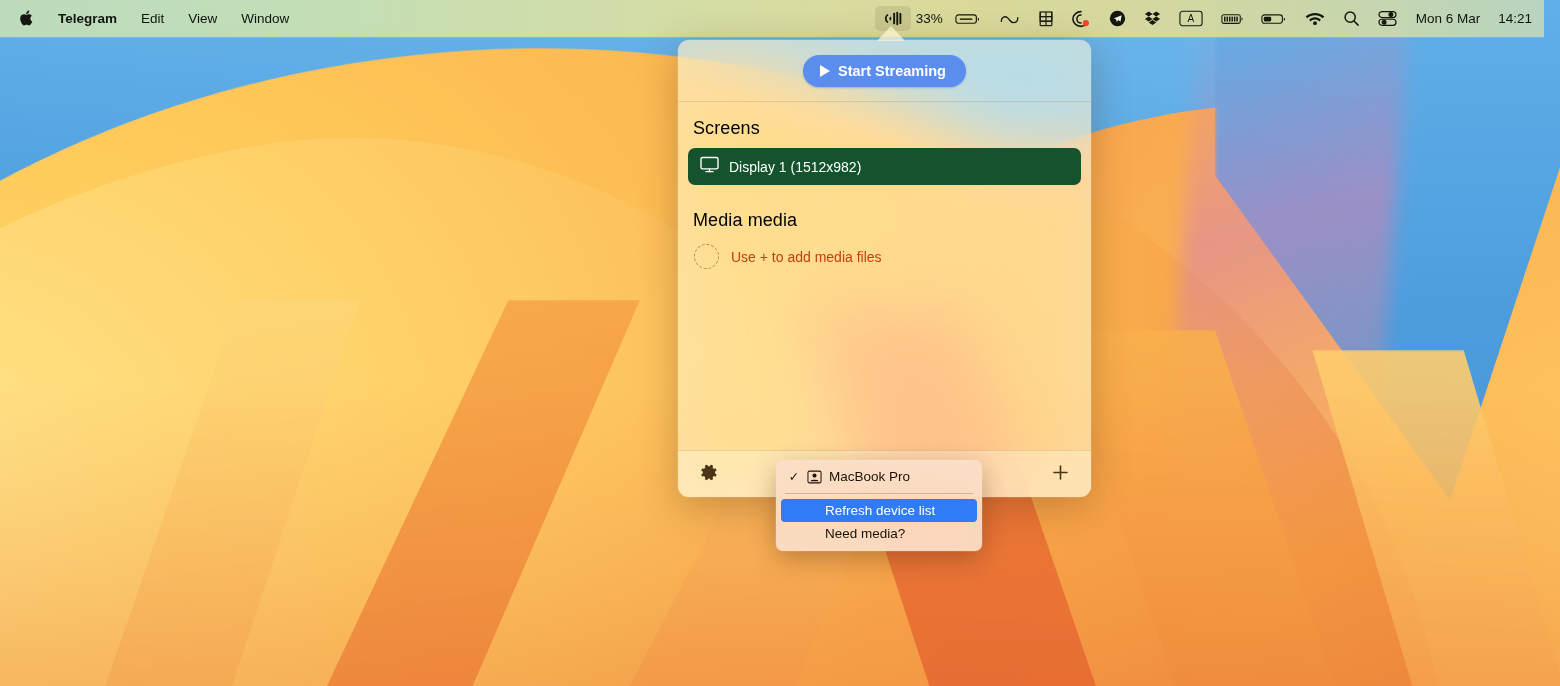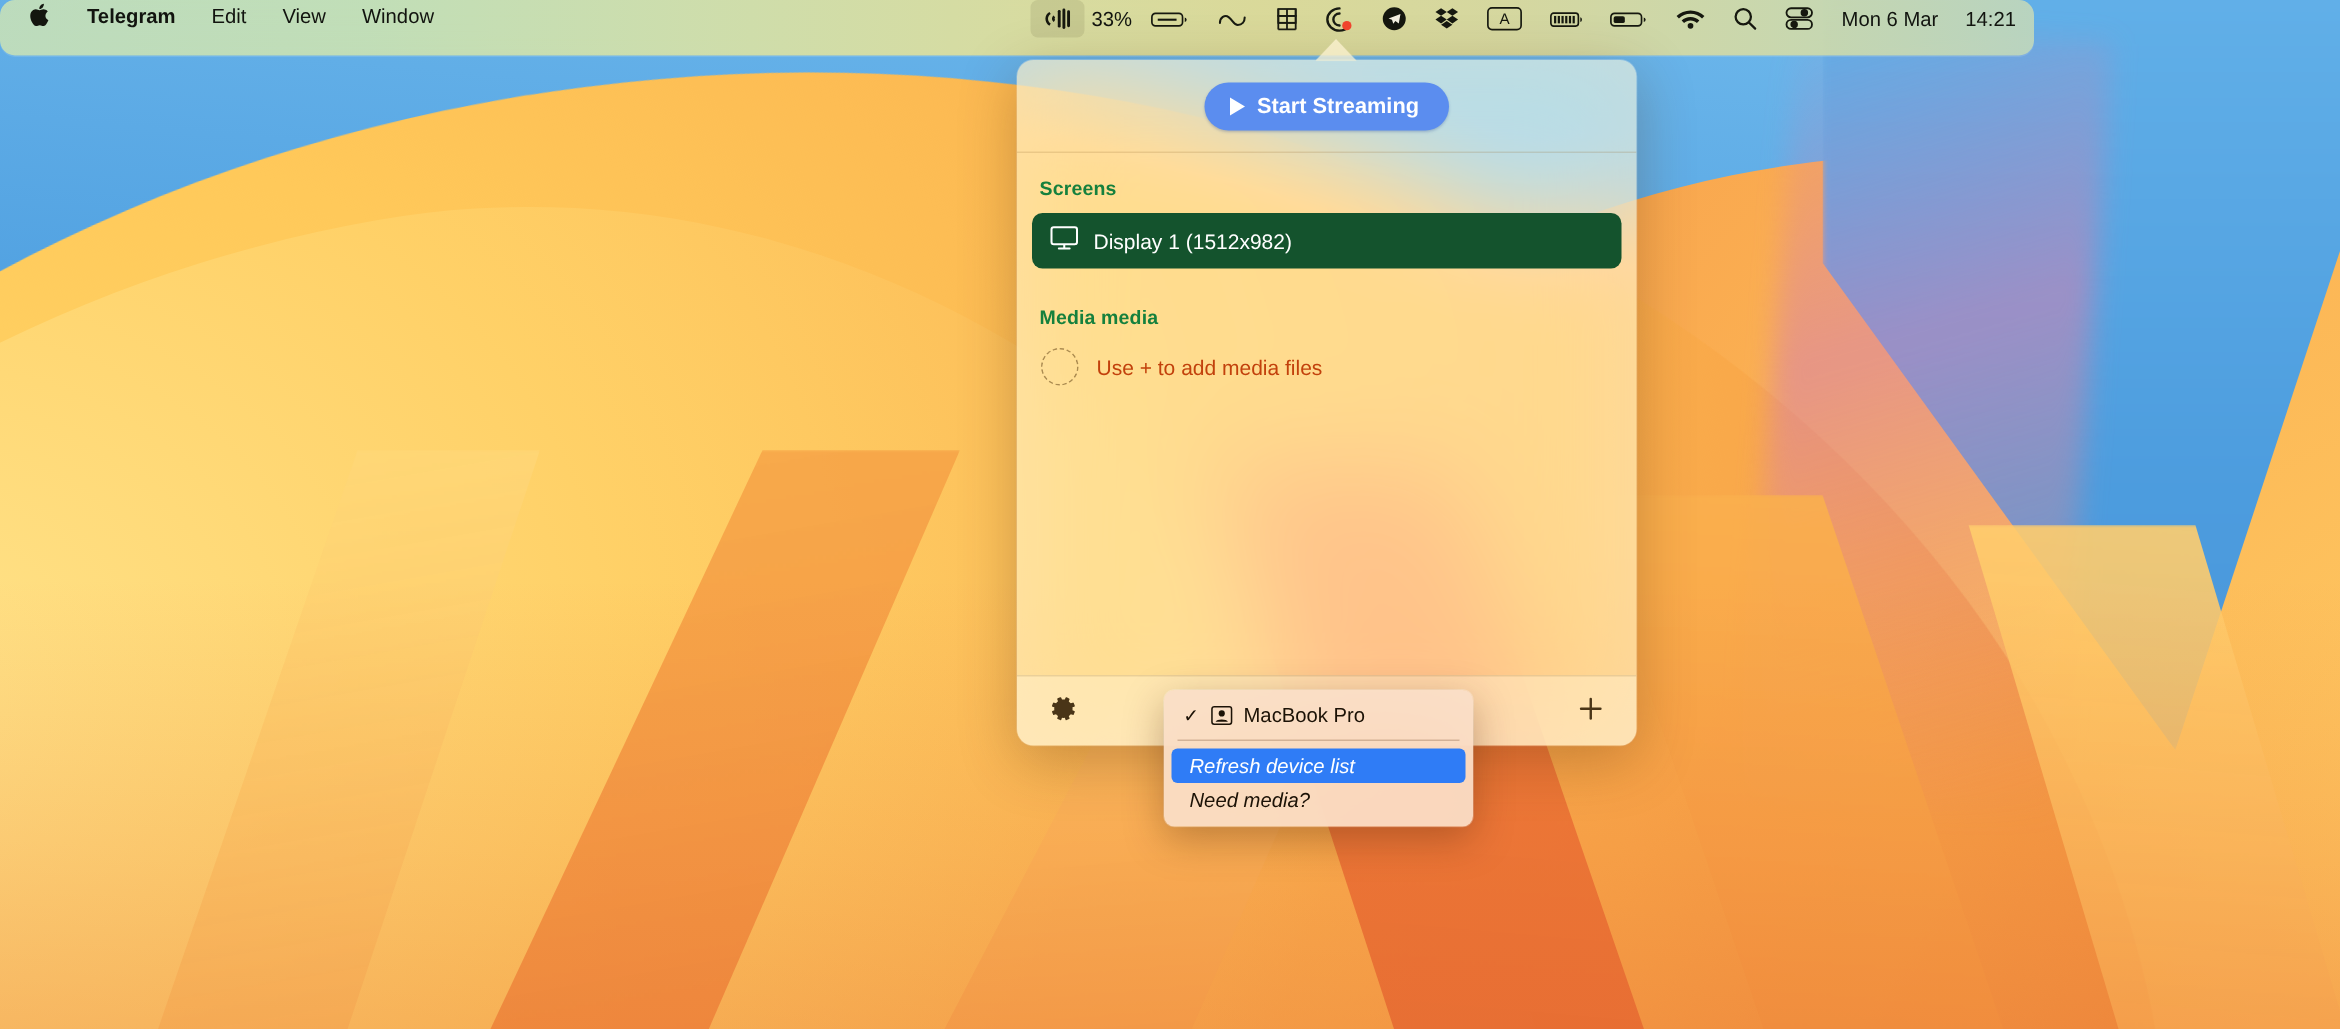--- a/index.html
+++ b/index.html
@@ -78,35 +78,34 @@
   .s6 { left:1220px; top:350px; width:420px; height:480px;
         background:linear-gradient(185deg, rgba(255,206,110,0.9), rgba(250,176,80,0.85));
         clip-path:polygon(22% 0%, 58% 0%, 92% 100%, 56% 100%); }
   .wp-bottomtint {
     left:0; bottom:0; width:1560px; height:300px;
     background:linear-gradient(180deg, rgba(235,120,55,0) 0%, rgba(232,112,52,0.18) 60%, rgba(228,104,48,0.30) 100%);
   }
 
   
   .menubar {
-    position:absolute; left:0; top:0; width:1356px; height:37px;
-    display:flex; align-items:flex-start;
+    position:absolute; left:0; top:0; width:1544px; height:37px;
+    display:flex; align-items:center;
     background:linear-gradient(90deg,
       rgba(201,226,183,0.88) 0%,
       rgba(206,228,176,0.88) 18%,
       rgba(220,227,163,0.88) 34%,
       rgba(231,225,150,0.88) 50%,
       rgba(233,222,142,0.88) 62%,
       rgba(228,220,148,0.88) 74%,
       rgba(213,220,166,0.88) 88%,
       rgba(196,217,186,0.88) 100%);
     backdrop-filter:blur(22px);
     box-shadow:0 1px 0 rgba(255,255,255,0.12);
     z-index:20;
-    border-radius:10px;
   }
   .mb-left { display:flex; align-items:center; padding-left:14px; gap:0px; }
   .mb-right { margin-left:auto; display:flex; align-items:center; padding-right:12px; gap:0; }
   .mb-item {
     font-size:13.5px; color:#12140f; padding:2px 12px; line-height:17px;
     white-space:nowrap;
   }
   .mb-item.app { font-weight:bold; }
   .mb-apple { padding:0 13px 2px 4px; display:flex; align-items:center; }
   .mb-icon {
@@ -155,23 +154,22 @@
   }
   .play-tri {
     width:0; height:0;
     border-left:10px solid #ffffff;
     border-top:6.5px solid transparent;
     border-bottom:6.5px solid transparent;
     display:inline-block;
   }
   .pop-body { padding:16px 10px 0 10px; }
   .sec-label {
-    font-size:13px; color:#15803d; padding:0 5px 0 5px; margin-bottom:9px;
+    font-size:18px; color:#000000; padding:0 5px 0 5px; margin-bottom:9px;
     letter-spacing:0.1px;
-    font-weight:bold;
   }
   .screen-row {
     display:flex; align-items:center; gap:10px;
     background:#14532d; color:#fff;
     border-radius:7px; height:37px; padding:0 12px;
     cursor:default;
   }
   .screen-row .label { font-size:14px; }
   .sec-label.media { margin-top:25px; }
   .media-empty { display:flex; align-items:center; gap:12px; padding:4px 4px 0 6px; }
@@ -208,21 +206,21 @@
   }
   .dd-item {
     display:flex; align-items:center; gap:7px;
     height:23px; margin:0 5px; padding:0 7px;
     font-size:13.5px; color:#1c1206; border-radius:4px;
     cursor:default; white-space:nowrap;
   }
   .dd-item.sel { background:#2F7CF6; color:#ffffff; }
   .dd-check { width:12px; display:inline-block; text-align:center; font-size:12.5px; }
   .dd-sep { height:0.5px; background:rgba(110,70,35,0.28); margin:5px 9px 5px 9px; }
-  .dd-indent { padding-left:12px;font-style:italic; }
+  .dd-indent { padding-left:44px; }
   .dd-icon { display:flex; align-items:center; }
 </style>
 </head>
 <body>
 
 <div id="screen">
 
   <div class="wp">
     <div class="wp-layer wp-sky"></div>
     <div class="wp-layer wp-blob3"></div>

